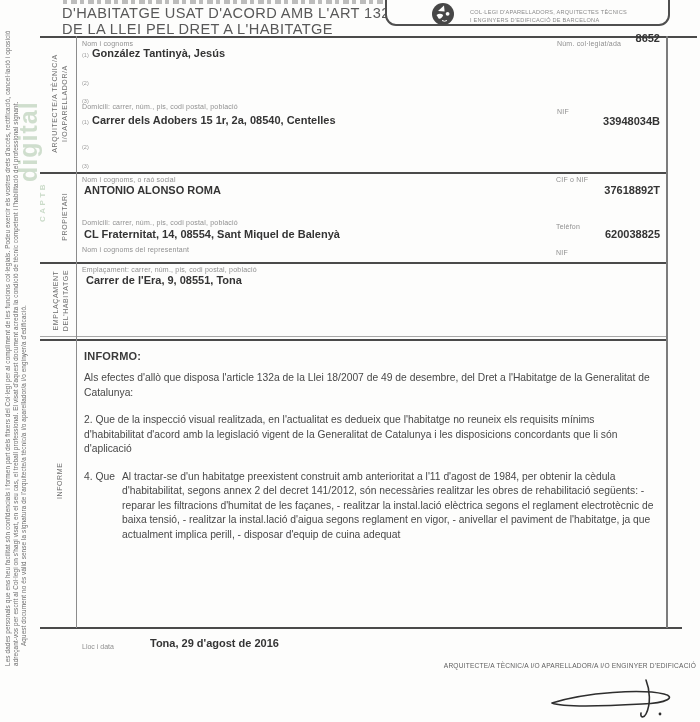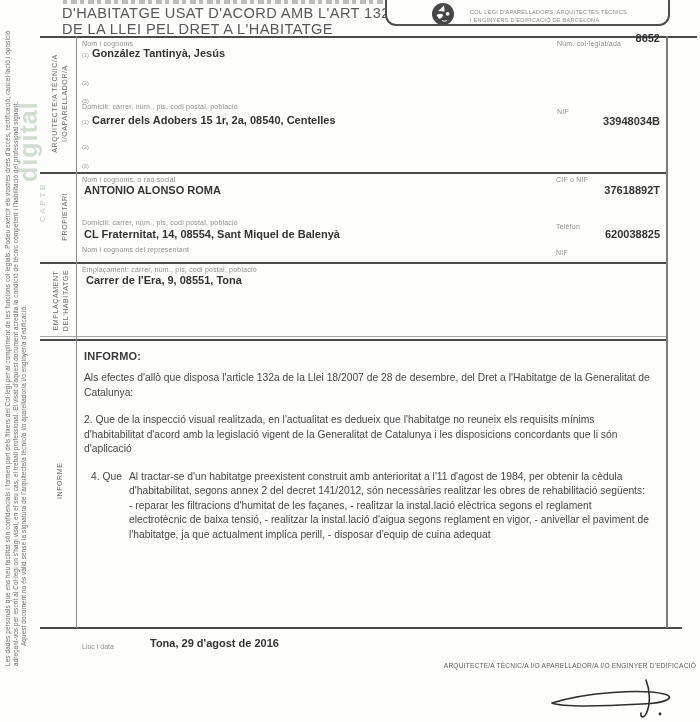--- a/index.html
+++ b/index.html
@@ -58,21 +58,21 @@
   #vl-rep{left:30px;top:476px;width:60px;}
   
   .flabel{position:absolute;font-size:7px;color:#8f8f8f;letter-spacing:.2px;white-space:nowrap;}
   .fvalue{position:absolute;font-size:11px;font-weight:600;color:#343434;white-space:nowrap;}
   .fvalue-r{position:absolute;font-size:11px;font-weight:600;color:#343434;white-space:nowrap;right:40px;text-align:right;}
   .marker{position:absolute;font-size:5.5px;color:#9a9a9a;}
   
   #informo-heading{position:absolute;left:84px;top:350px;font-size:11px;font-weight:700;color:#3a3a3a;letter-spacing:.2px;}
   #report-body{position:absolute;left:84px;top:371px;width:572px;font-size:10.3px;line-height:14.5px;color:#484848;}
   #report-body p{margin:0 0 13px 0;}
-  .item4{display:flex;margin:7px;}
+  .item4{display:flex;margin:0;}
   .item4 .pfx{flex:0 0 38px;}
   
   #place-label{position:absolute;left:82px;top:643px;font-size:7px;color:#8f8f8f;}
   #place-value{position:absolute;left:150px;top:637px;font-size:11px;font-weight:600;color:#343434;}
   #sig-title{position:absolute;right:4px;top:662px;font-size:6.6px;color:#5d5d5d;letter-spacing:.2px;white-space:nowrap;}
   #signature{position:absolute;left:542px;top:674px;}
 </style>
 </head>
 <body>
 
@@ -147,21 +147,21 @@
   <div class="flabel" style="left:556px;top:223px;">Telèfon</div>
   <div class="fvalue-r" style="top:228px;">620038825</div>
   <div class="flabel" style="left:82px;top:246px;">Nom i cognoms del representant</div>
   <div class="flabel" style="left:556px;top:249px;">NIF</div>
 
   <div class="flabel" style="left:82px;top:266px;">Emplaçament: carrer, núm., pis, codi postal, població</div>
   <div class="fvalue" style="left:86px;top:274px;">Carrer  de l'Era, 9, 08551, Tona</div>
 
   <div id="informo-heading">INFORMO:</div>
   <div id="report-body">
-    <p>Als efectes d'allò que disposa l'article 132a de la Llei 18/2007 de 28 de desembre, del Dret a l'Habitatge de la Generalitat de Catalunya:</p>
+    <p>Als efectes d'allò que disposa l'article 132a de la Llei 18/2007 de 49 de desembre, del Dret a l'Habitatge de la Generalitat de Catalunya:</p>
     <p>2. Que de la inspecció visual realitzada, en l'actualitat es dedueix que l'habitatge no reuneix els requisits mínims d'habitabilitat d'acord amb la legislació vigent de la Generalitat de Catalunya i les disposicions concordants que li són d'aplicació</p>
     <div class="item4">
       <span class="pfx">4. Que</span>
       <span>Al tractar-se d'un habitatge preexistent construit amb anterioritat a l'11 d'agost de 1984, per obtenir la cèdula d'habitabilitat, segons annex 2 del decret 141/2012, són necessàries realitzar les obres de rehabilitació següents: - reparar les filtracions d'humitat de les façanes, - realitzar la instal.lació elèctrica segons el reglament electrotècnic de baixa tensió, - realitzar la instal.lació d'aigua segons reglament en vigor, - anivellar el paviment de l'habitatge, ja que actualment implica perill, - disposar d'equip de cuina adequat</span>
     </div>
   </div>
 
   <div id="place-label">Lloc i data</div>
   <div id="place-value">Tona, 29 d'agost de 2016</div>
   <div id="sig-title">ARQUITECTE/A TÈCNIC/A I/O APARELLADOR/A I/O ENGINYER D'EDIFICACIÓ</div>

